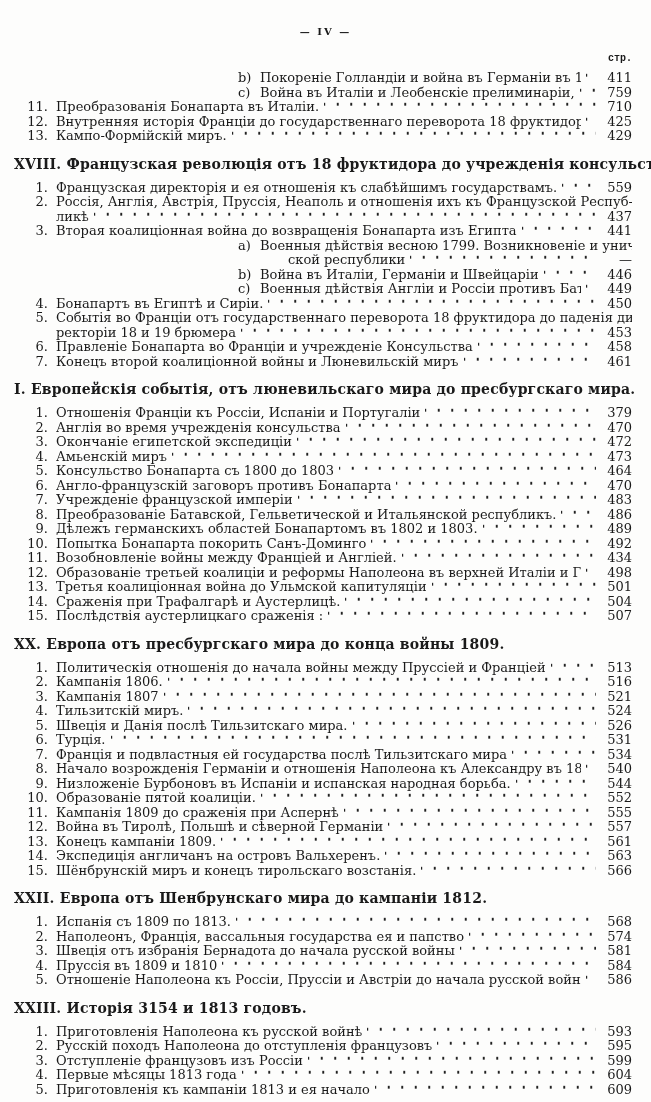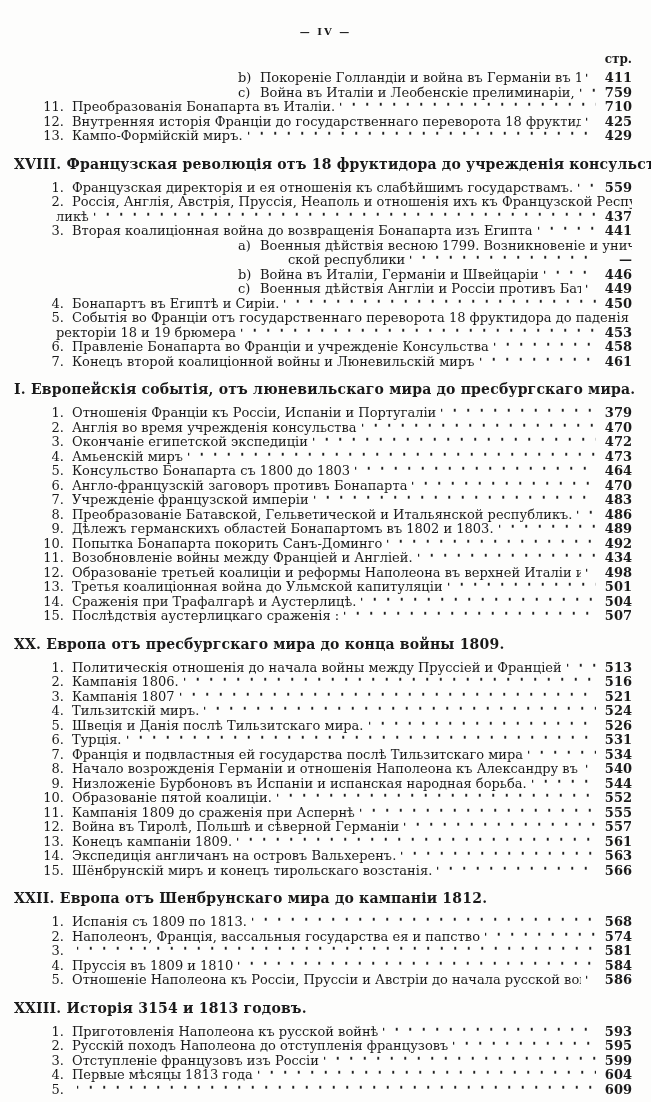--- a/index.html
+++ b/index.html
@@ -9,50 +9,50 @@
     font-family:"DejaVu Serif", serif;
     font-size:13px;
   }
   .page{width:651px;height:1102px;position:relative;}
   .folio{
     margin-top:24px;text-align:center;font-weight:bold;
     font-size:10px;letter-spacing:2px;line-height:15px;
   }
   .page-col{
     margin-top:13px;text-align:right;padding-right:19px;
-    font-weight:bold;font-size:12px;line-height:14px;
+    font-weight:bold;font-size:10px;line-height:14px;font-family:Liberation Mono, monospace;
   }
   #toc{margin-top:5px;}
   .sec{margin:0;}
   .sec-title{
     font-weight:bold;font-size:14px;line-height:15px;
     padding-left:14px;margin:13px 0 9px 0;letter-spacing:0.2px;
     white-space:nowrap;
   }
   .row{
     display:flex;align-items:baseline;
     line-height:14.5px;height:14.5px;
     padding-right:19px;
   }
-  .lvl0{padding-left:40px;}
+  .lvl0{padding-left:24px;}
   .lvl0 .num{flex:none;width:24px;text-align:right;margin-right:8px;}
   .lvl1{padding-left:238px;}
   .lvl1 .num{flex:none;width:18px;text-align:left;margin-right:4px;}
   .wrap0{padding-left:56px;}
   .wrap1{padding-left:288px;}
   .txt{flex:0 1 auto;white-space:nowrap;overflow:hidden;}
   .leader{
     flex:1 1 auto;min-width:10px;align-self:stretch;
     background-image:radial-gradient(circle, #1b1b1b 1.05px, rgba(0,0,0,0) 1.45px);
     background-size:13.5px 14.5px;
     background-repeat:repeat-x;
     background-position:7px calc(100% - 3px);
     margin:0 6px 0 5px;
   }
-  .pg{flex:none;min-width:30px;text-align:right;font-weight:bold;}
+  .pg{flex:none;min-width:30px;text-align:right;}
 </style>
 </head>
 <body>
 
 <div class="page">
   <div class="folio">— IV —</div>
   <div class="page-col">стр.</div>
   <div id="toc">
       <section class="sec">
         <div class="row lvl1">
@@ -353,20 +353,21 @@
           <span class="pg">568</span>
         </div>
         <div class="row lvl0">
           <span class="num">2.</span>
           <span class="txt">Наполеонъ, Франція, вассальныя государства ея и папство</span>
           <span class="leader"></span>
           <span class="pg">574</span>
         </div>
         <div class="row lvl0">
           <span class="num">3.</span>
+          <span class="txt">Швеція отъ избранія Бернадота до начала русской войны</span>
           <span class="leader"></span>
           <span class="pg">581</span>
         </div>
         <div class="row lvl0">
           <span class="num">4.</span>
           <span class="txt">Пруссія въ 1809 и 1810</span>
           <span class="leader"></span>
           <span class="pg">584</span>
         </div>
         <div class="row lvl0">
@@ -397,18 +398,19 @@
           <span class="pg">599</span>
         </div>
         <div class="row lvl0">
           <span class="num">4.</span>
           <span class="txt">Первые мѣсяцы 1813 года</span>
           <span class="leader"></span>
           <span class="pg">604</span>
         </div>
         <div class="row lvl0">
           <span class="num">5.</span>
+          <span class="txt">Приготовленія къ кампаніи 1813 и ея начало</span>
           <span class="leader"></span>
           <span class="pg">609</span>
         </div>
       </section>
     </div>
 </div>
 
 </body></html>

